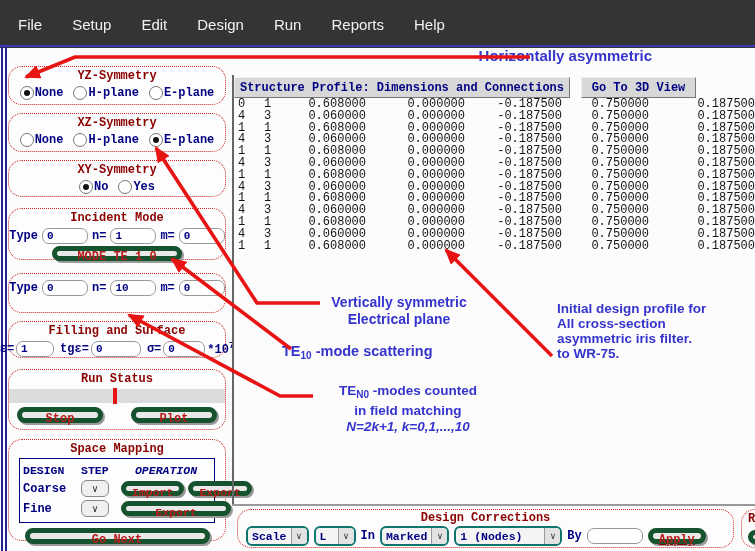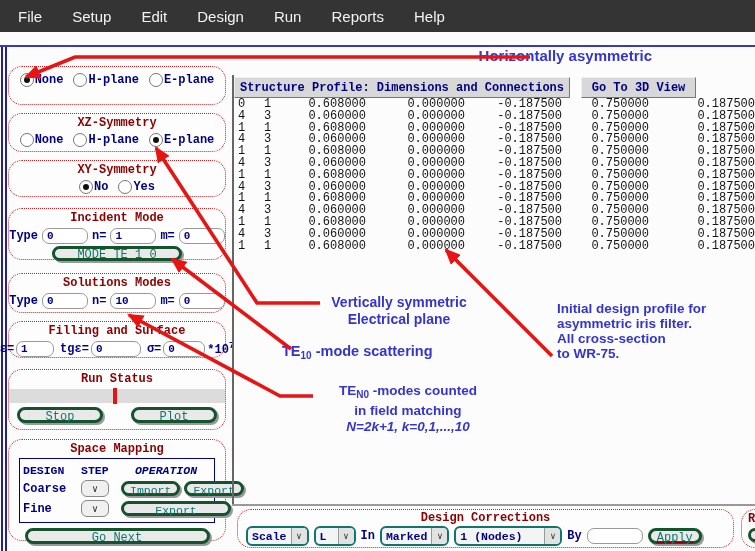--- a/index.html
+++ b/index.html
@@ -1,39 +1,39 @@
 <!DOCTYPE html>
 <html><head>
 <meta charset="utf-8">
 <style>
   html,body{margin:0;padding:0;}
   body{width:755px;height:551px;position:relative;overflow:hidden;background:#fcfcfc;
        font-family:"Liberation Mono",monospace;}
   
-  .menubar{position:absolute;top:0;left:0;width:755px;height:32px;background:#343434;
+  .menubar{position:absolute;top:0;left:0;width:755px;height:48px;background:#343434;
            display:flex;align-items:center;gap:30px;padding-left:18px;box-sizing:border-box;}
   .menu-item{color:#f2f2f2;font-family:"Liberation Sans",sans-serif;font-size:15px;cursor:default;}
   .topline{position:absolute;top:45px;left:0;width:755px;height:2px;background:#3a3ab8;}
   .leftline1{position:absolute;top:47px;left:1px;width:2px;height:504px;background:#22228e;}
   .leftline2{position:absolute;top:47px;left:5px;width:2px;height:504px;background:#22228e;}
   
   .panel{position:absolute;border:1px dotted #cc2222;border-radius:14px;background:#fdfdfd;
          box-sizing:border-box;padding:3px 6px;}
   .ptitle{text-align:center;color:#8b0000;font-weight:bold;font-size:12px;line-height:13px;}
   .rowc{display:flex;align-items:center;justify-content:center;gap:10px;margin-top:3px;}
   .rlabel{color:#000082;font-weight:bold;font-size:12px;}
   .radio{display:inline-block;width:12px;height:12px;border:1px solid #777;border-radius:50%;
          background:#fff;position:relative;vertical-align:middle;}
   .radio.checked::after{content:"";position:absolute;left:3px;top:3px;width:6px;height:6px;
          border-radius:50%;background:#111;}
   .ritem{display:flex;align-items:center;gap:1px;}
   .tinput{height:14px;border:1px solid #999;border-radius:7px;background:#fff;color:#000082;
           font-family:"Liberation Mono",monospace;font-weight:bold;font-size:11px;padding:0 4px;width:36px;}
-  .rbtn{background:#e9e9e9;border:3px solid #14532d;border-radius:8px;box-shadow:2px 2px 0 #9a9a9a;
-        color:#0f766e;font-family:"Liberation Mono",monospace;font-weight:normal;font-size:12px;
+  .rbtn{background:#e9e9e9;border:5px solid #14532d;border-radius:8px;box-shadow:2px 2px 0 #9a9a9a;
+        color:#b91c1c;font-family:"Liberation Mono",monospace;font-weight:bold;font-size:12px;
         text-align:center;cursor:default;padding:0 6px;height:16px;line-height:14px;}
   
   .tbl-left{position:absolute;left:232px;top:75px;width:2px;height:430px;background:#666;}
   .tbl-bottom{position:absolute;left:232px;top:504px;width:523px;height:2px;background:#999;}
   .hdr-btn{position:absolute;height:21px;background:#d8d8d8;border:1px solid #777;
            border-top-color:#eee;border-left-color:#eee;color:#000082;font-weight:bold;font-size:12px;
            text-align:center;line-height:20px;box-sizing:border-box;}
   .ptable{position:absolute;left:234px;top:99px;width:521px;}
   .trow{display:grid;grid-template-columns:26px 36px 70px 99px 97px 87px 106px;height:11.8px;}
   .tcell{font-size:12px;line-height:11.8px;color:#141414;white-space:pre;}
@@ -80,20 +80,21 @@
   <span class="menu-item">Design</span>
   <span class="menu-item">Run</span>
   <span class="menu-item">Reports</span>
   <span class="menu-item">Help</span>
 </div>
 <div class="topline"></div>
 <div class="leftline1"></div>
 <div class="leftline2"></div>
 
 <div class="panel" style="left:8px;top:66px;width:218px;height:39px;">
+  <div class="ptitle">YZ-Symmetry</div>
   <div class="rowc">
     <span class="ritem">
         <span class="radio checked"></span>
         <span class="rlabel">None</span>
       </span>
     <span class="ritem">
         <span class="radio"></span>
         <span class="rlabel">H-plane</span>
       </span>
     <span class="ritem">
@@ -144,21 +145,20 @@
     <input class="tinput" value="1" style="">
     <span class="rlabel">m=</span>
     <input class="tinput" value="0" style="">
   </div>
   <div class="rowc" style="margin-top:2px;">
     <button class="rbtn" style="width:130px;height:15px;line-height:13px;">MODE TE 1 0</button>
   </div>
 </div>
 
 <div class="panel" style="left:8px;top:273px;width:218px;height:40px;">
-  <div class="ptitle">Solutions Modes</div>
   <div class="rowc" style="gap:4px;">
     <span class="rlabel">Type</span>
     <input class="tinput" value="0" style="">
     <span class="rlabel">n=</span>
     <input class="tinput" value="10" style="">
     <span class="rlabel">m=</span>
     <input class="tinput" value="0" style="">
   </div>
 </div>
 
@@ -386,22 +386,22 @@
 </div>
 
 <div class="ann" style="left:300px;top:383px;width:216px;font-size:13.5px;line-height:16px;text-align:center;">
   <div><span>TE</span><sub class="te-sub">N0</sub><span> -modes counted</span></div>
   <div>in field matching</div>
   <div class="formula">N=2k+1, k=0,1,...,10</div>
 </div>
 
 <div class="ann" style="left:557px;top:301px;width:185px;font-size:13.5px;line-height:15px;">
   <div>Initial design profile for</div>
+  <div>All cross-section</div>
   <div>asymmetric iris filter.</div>
-  <div>All cross-section</div>
   <div>to WR-75.</div>
 </div>
 
 <svg class="overlay" width="755" height="551">
   <defs>
     <marker id="ah" markerUnits="userSpaceOnUse" markerWidth="18" markerHeight="14" refX="14" refY="7" orient="auto">
       <path d="M0,0 L16,7 L0,14 Z" fill="#e81313"></path>
     </marker>
   </defs>
   <g stroke="#e81313" stroke-width="3.6" fill="none">

